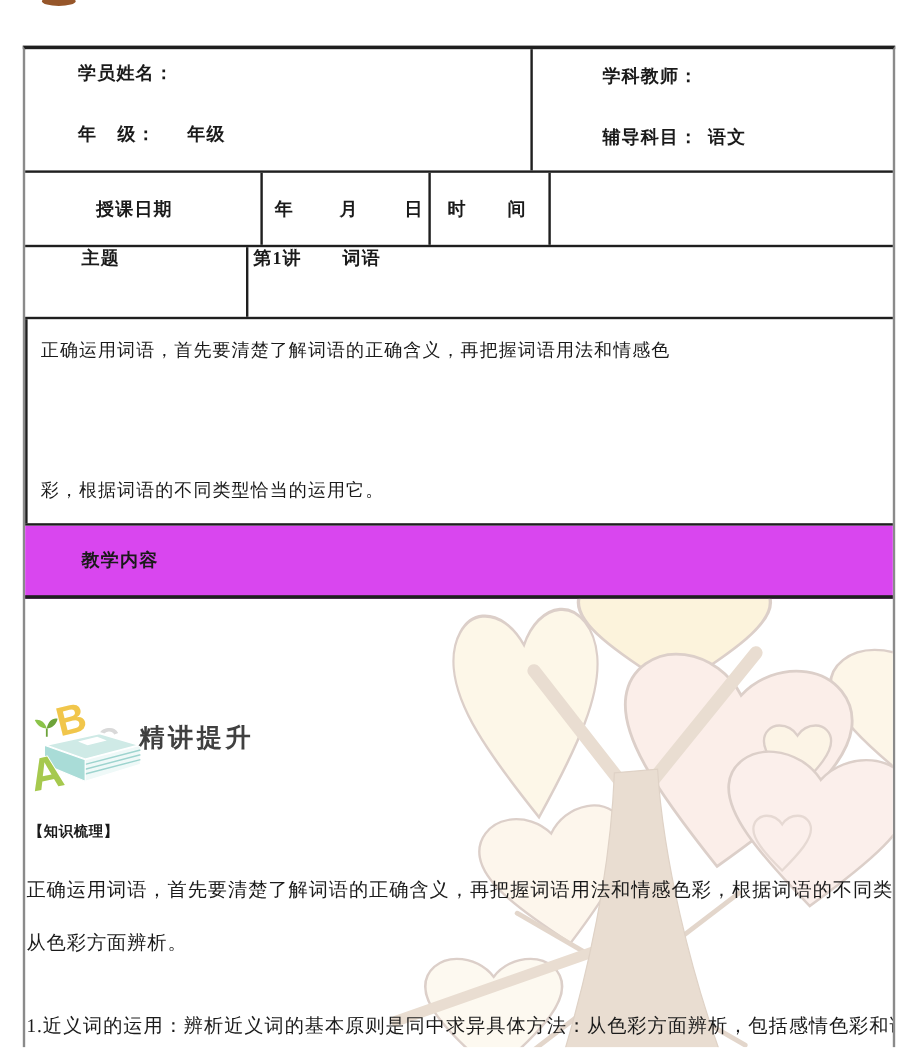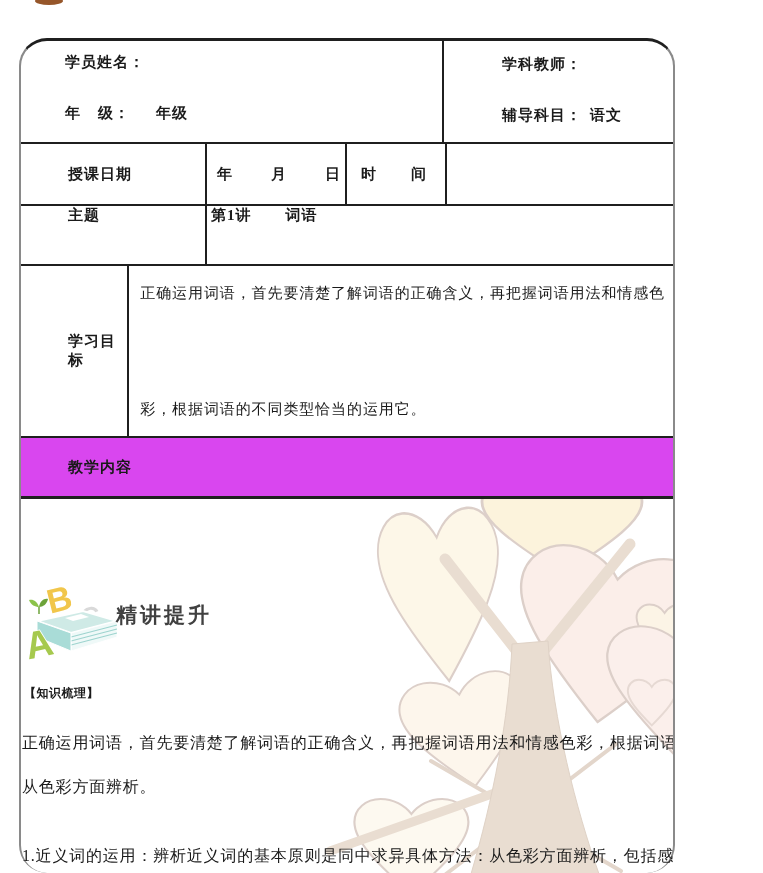--- a/index.html
+++ b/index.html
@@ -10,39 +10,38 @@
     font-family:"Liberation Serif","DejaVu Serif",serif;
     color:#1a1a1a;
   }
   
   .logo-frag {
     position:absolute; left:35px; top:-3px; width:28px; height:8px;
     background:#96562a; border-radius:50%;
   }
   
   .sheet {
-    position:absolute; left:19px; top:38px; width:656px; height:835px;
+    position:absolute; left:19px; top:38px; width:727px; height:835px;
     border-left:2px solid #8a8a8a; border-right:2px solid #8a8a8a;
     border-top:3px solid #1f1f1f;
-    border-radius:28px;
   }
   .row { position:relative; display:flex; border-bottom:2px solid #1f1f1f; }
   .cell { position:relative; }
   .vline { border-left:2px solid #1f1f1f; }
   .lbl { font-weight:bold; font-size:15px; letter-spacing:1px; }
   
   .row1 { height:103px; }
   .row1 .c-left { width:421px; padding:13px 0 0 44px; }
   .row1 .c-right { flex:1; padding:15px 0 0 58px; }
   .row1 p { height:16px; line-height:16px; margin-bottom:35px; white-space:nowrap; }
   .grade-gap1 { display:inline-block; width:17px; }
   .grade-gap2 { display:inline-block; width:26px; }
   .val-gap { display:inline-block; width:8px; }
   
-  .row2 { height:62px; }
+  .row2 { height:62px;padding-left:12px; }
   .row2 .cell { display:flex; align-items:center; }
   .c-datelbl { width:184px; padding-left:47px; }
   .c-date { width:140px; padding-left:10px; gap:38px; }
   .c-time { width:100px; padding-left:14px; gap:34px; }
   .c-dateval { flex:1; }
   
   .row3 { height:60px; }
   .row3 .cell { display:flex; }
   .c-topiclbl { width:184px; padding-left:47px; }
   .c-topicval { flex:1; padding-left:4px; gap:34px; }
@@ -114,23 +113,20 @@
       <div class="cell c-topiclbl">
         <span class="lbl">主题</span>
       </div>
       <div class="cell c-topicval vline">
         <span class="lbl">第1讲</span>
         <span class="lbl">词语</span>
       </div>
     </div>
 
     <div class="row row4">
-      <div class="cell c-objlbl">
-        <span class="lbl">学习目标</span>
-      </div>
       <div class="cell c-objtxt vline">
         <div>正确运用词语，首先要清楚了解词语的正确含义，再把握词语用法和情感色</div>
         <div>彩，根据词语的不同类型恰当的运用它。</div>
       </div>
     </div>
 
     <div class="row5">
       <span class="lbl">教学内容</span>
     </div>
 

